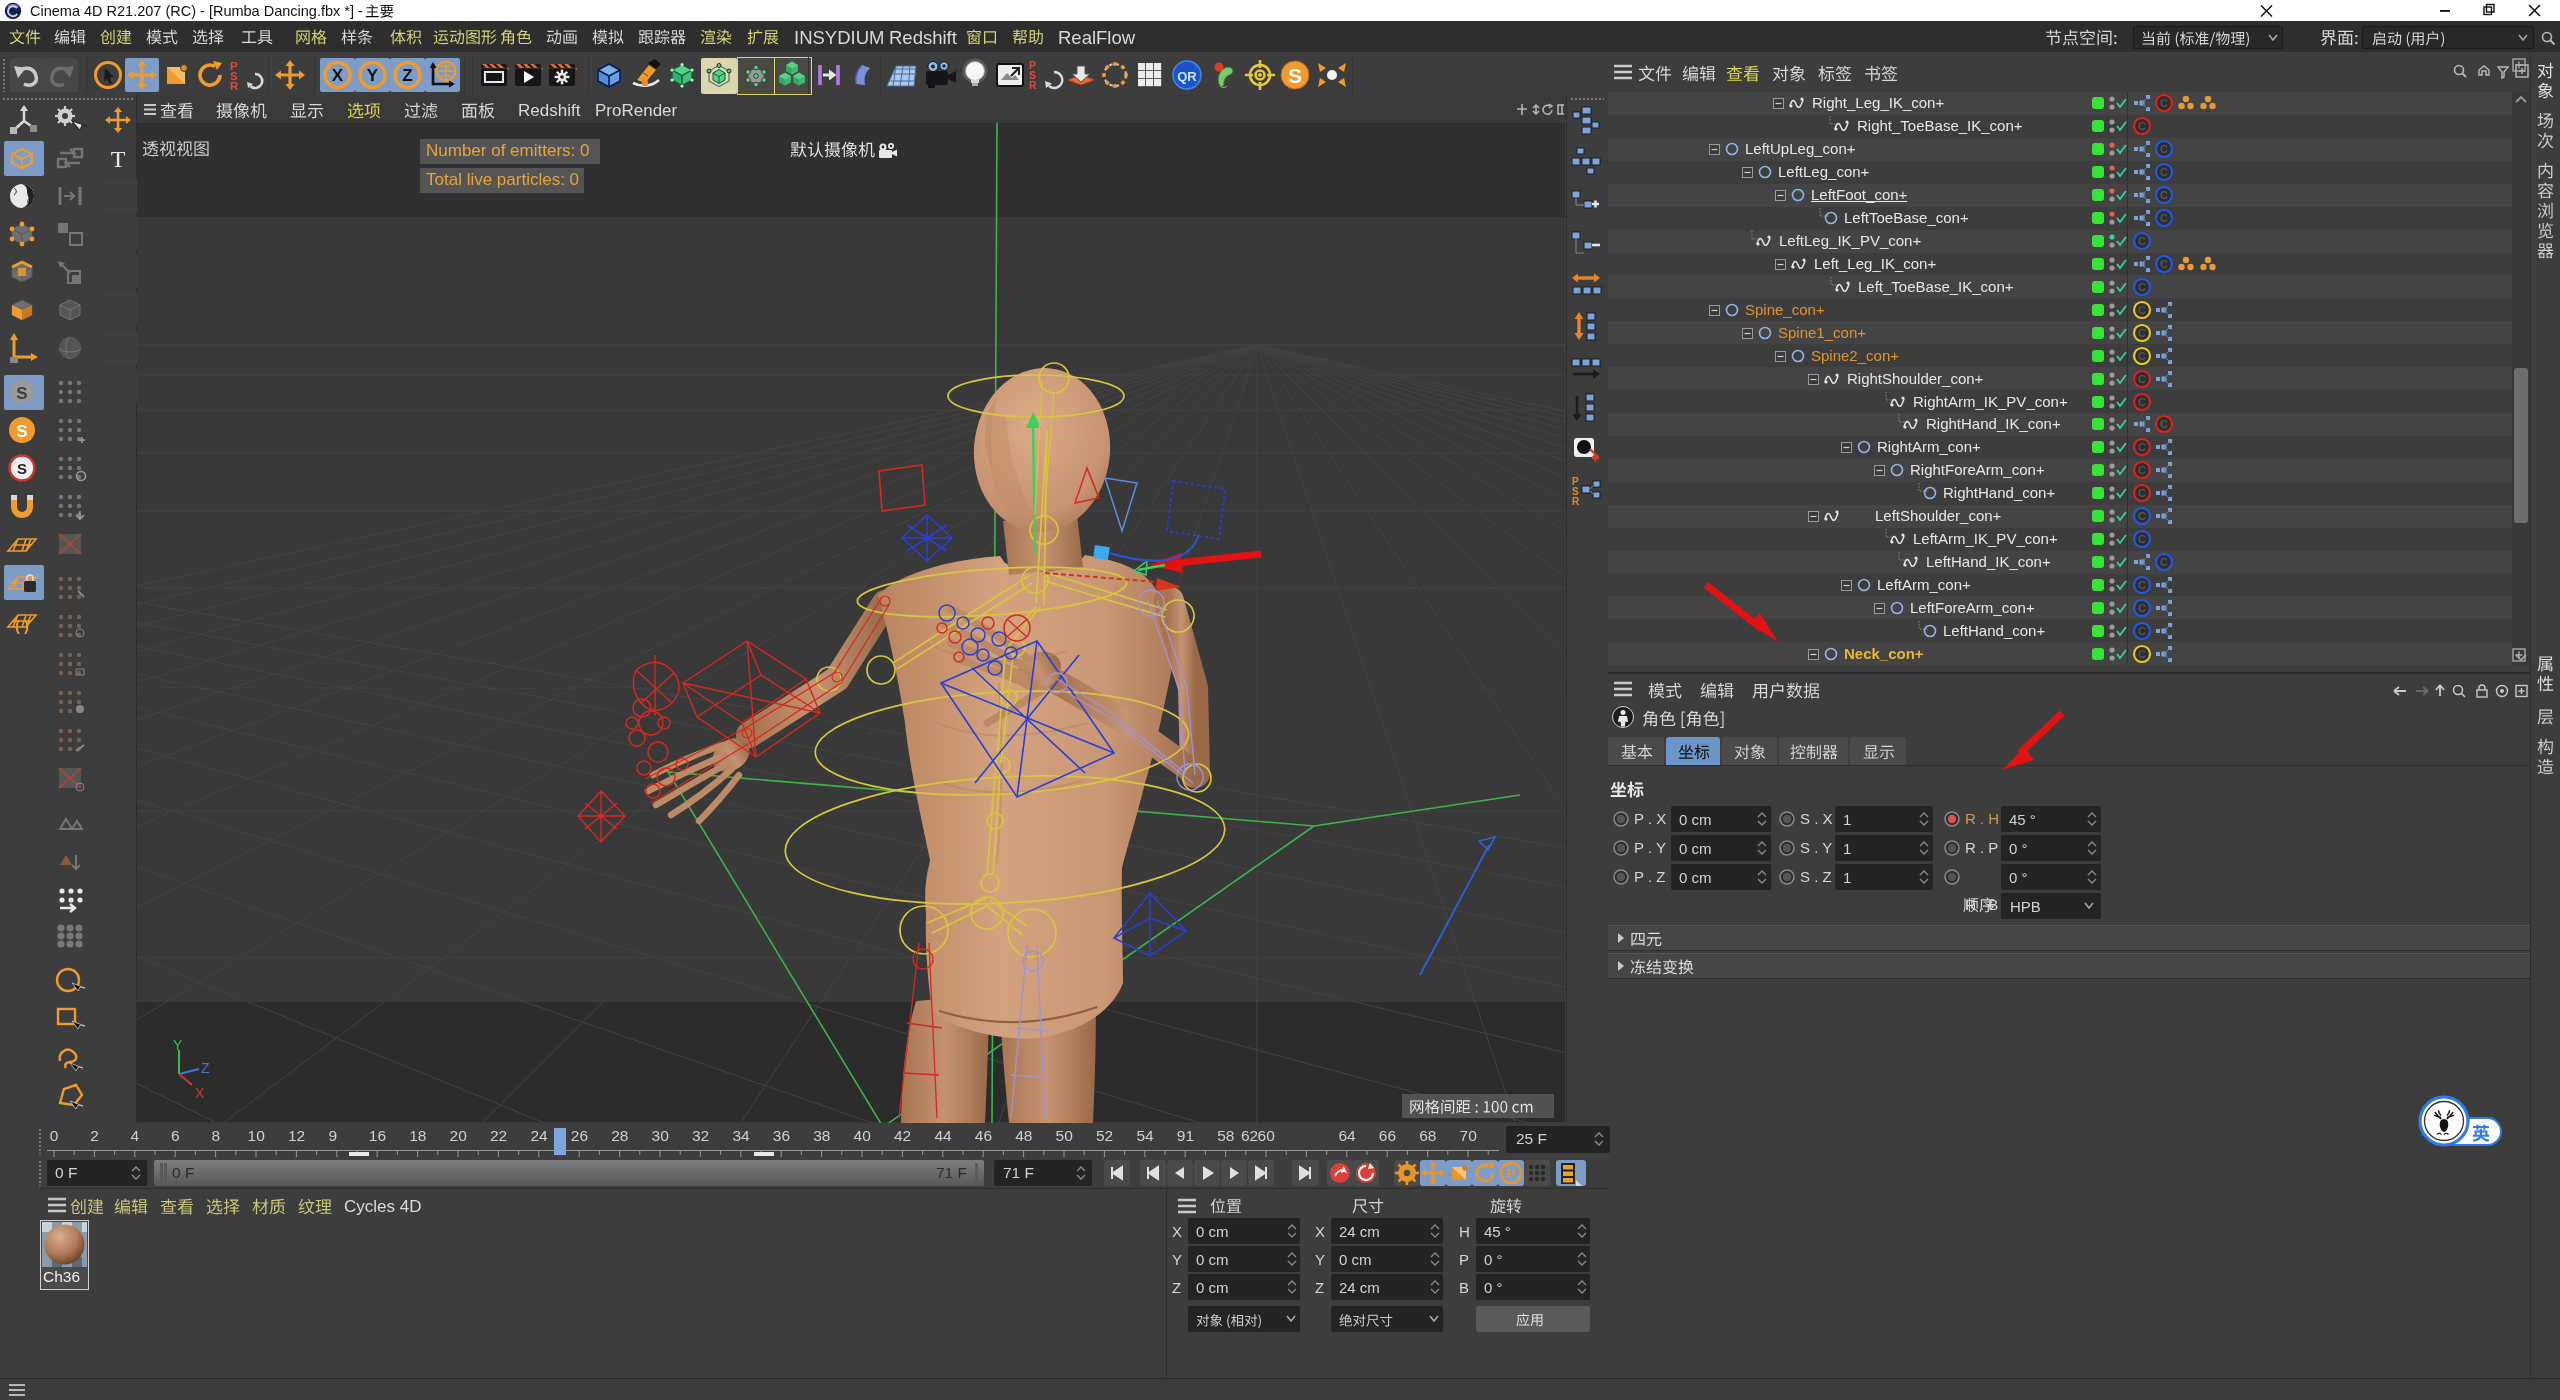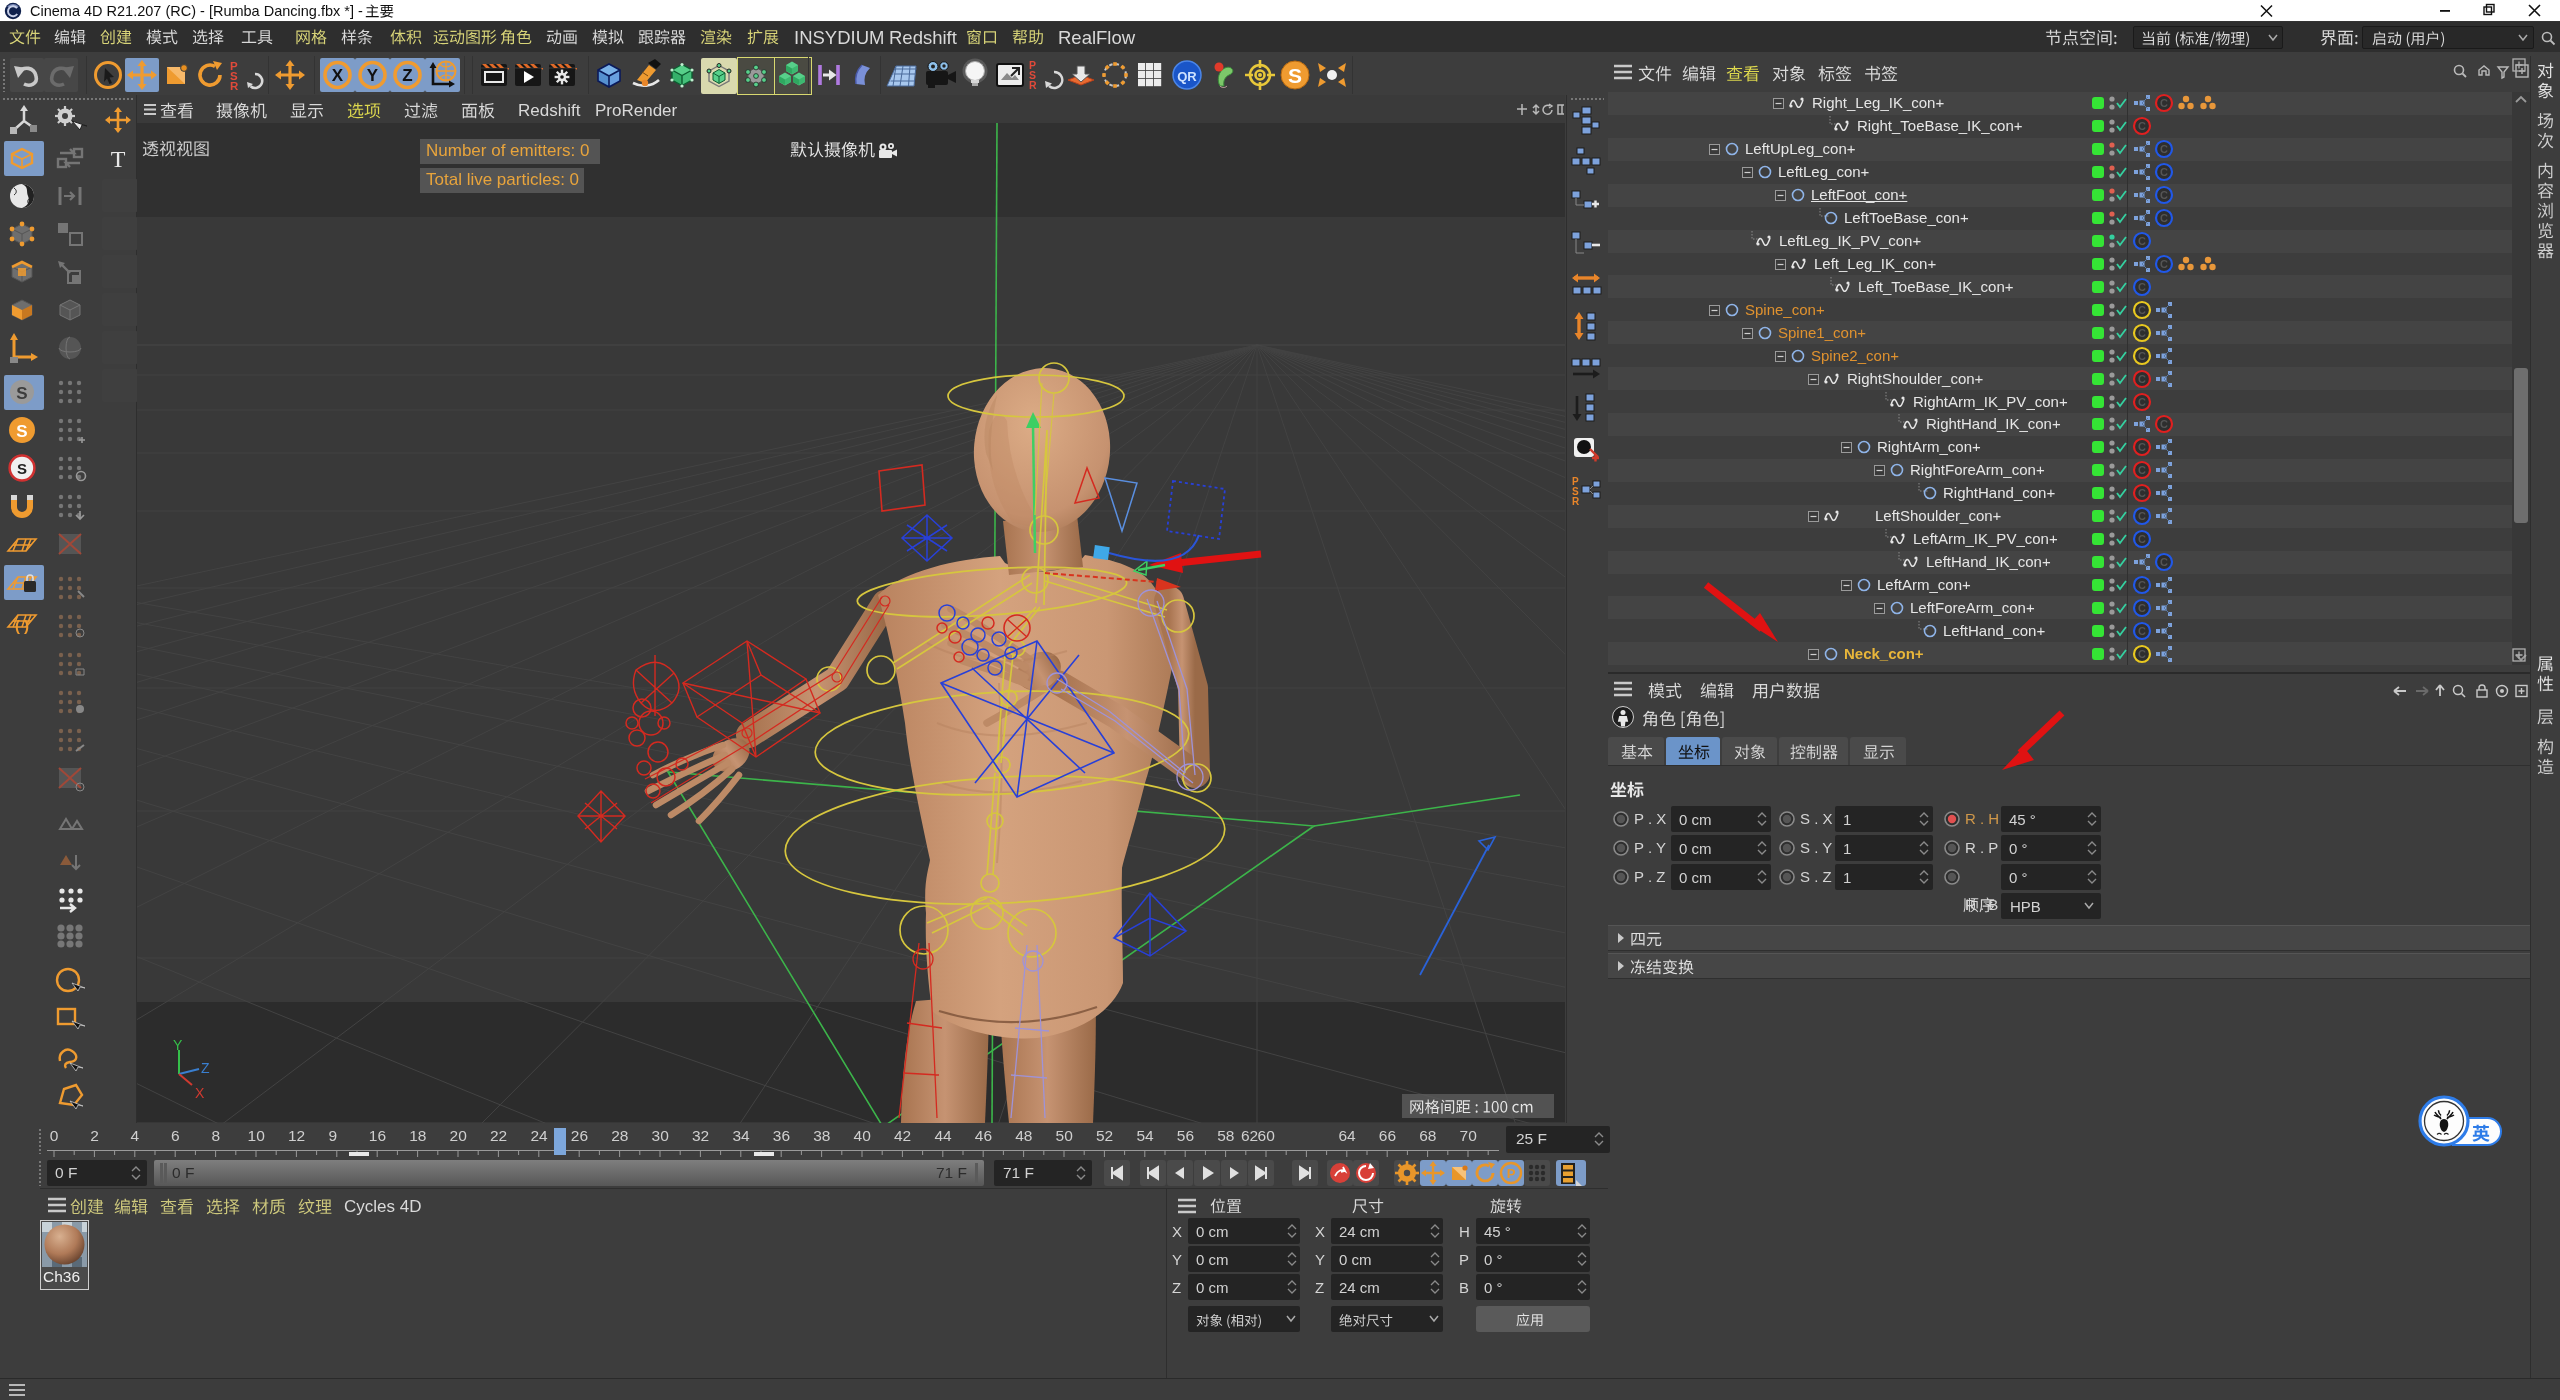--- a/index.html
+++ b/index.html
@@ -2305,21 +2305,21 @@
 <div style="position:absolute;left:772.8px;top:1127px;font:normal 15.5px 'Liberation Sans',sans-serif;color:#cfcfcf;white-space:pre;">36</div>
 <div style="position:absolute;left:813.2px;top:1127px;font:normal 15.5px 'Liberation Sans',sans-serif;color:#cfcfcf;white-space:pre;">38</div>
 <div style="position:absolute;left:853.6px;top:1127px;font:normal 15.5px 'Liberation Sans',sans-serif;color:#cfcfcf;white-space:pre;">40</div>
 <div style="position:absolute;left:894.0px;top:1127px;font:normal 15.5px 'Liberation Sans',sans-serif;color:#cfcfcf;white-space:pre;">42</div>
 <div style="position:absolute;left:934.4px;top:1127px;font:normal 15.5px 'Liberation Sans',sans-serif;color:#cfcfcf;white-space:pre;">44</div>
 <div style="position:absolute;left:974.8px;top:1127px;font:normal 15.5px 'Liberation Sans',sans-serif;color:#cfcfcf;white-space:pre;">46</div>
 <div style="position:absolute;left:1015.1999999999999px;top:1127px;font:normal 15.5px 'Liberation Sans',sans-serif;color:#cfcfcf;white-space:pre;">48</div>
 <div style="position:absolute;left:1055.6px;top:1127px;font:normal 15.5px 'Liberation Sans',sans-serif;color:#cfcfcf;white-space:pre;">50</div>
 <div style="position:absolute;left:1095.9999999999998px;top:1127px;font:normal 15.5px 'Liberation Sans',sans-serif;color:#cfcfcf;white-space:pre;">52</div>
 <div style="position:absolute;left:1136.3999999999999px;top:1127px;font:normal 15.5px 'Liberation Sans',sans-serif;color:#cfcfcf;white-space:pre;">54</div>
-<div style="position:absolute;left:1176.8px;top:1127px;font:normal 15.5px 'Liberation Sans',sans-serif;color:#cfcfcf;white-space:pre;">56</div>
+<div style="position:absolute;left:1176.8px;top:1127px;font:normal 15.5px 'Liberation Sans',sans-serif;color:#cfcfcf;white-space:pre;">91</div>
 <div style="position:absolute;left:1217.1999999999998px;top:1127px;font:normal 15.5px 'Liberation Sans',sans-serif;color:#cfcfcf;white-space:pre;">58</div>
 <div style="position:absolute;left:1257.6px;top:1127px;font:normal 15.5px 'Liberation Sans',sans-serif;color:#cfcfcf;white-space:pre;">60</div>
 <div style="position:absolute;left:1241px;top:1127px;font:normal 15.5px 'Liberation Sans',sans-serif;color:#cfcfcf;white-space:pre;">62</div>
 <div style="position:absolute;left:1338.3999999999999px;top:1127px;font:normal 15.5px 'Liberation Sans',sans-serif;color:#cfcfcf;white-space:pre;">64</div>
 <div style="position:absolute;left:1378.8px;top:1127px;font:normal 15.5px 'Liberation Sans',sans-serif;color:#cfcfcf;white-space:pre;">66</div>
 <div style="position:absolute;left:1419.1999999999998px;top:1127px;font:normal 15.5px 'Liberation Sans',sans-serif;color:#cfcfcf;white-space:pre;">68</div>
 <div style="position:absolute;left:1459.6px;top:1127px;font:normal 15.5px 'Liberation Sans',sans-serif;color:#cfcfcf;white-space:pre;">70</div>
 <div style="position:absolute;left:554px;top:1128px;width:12px;height:27px;background:#7da7dc;"></div>
 <div style="position:absolute;left:349px;top:1152px;width:20px;height:4px;background:#e8e8e8;"></div>
 <div style="position:absolute;left:754px;top:1152px;width:20px;height:4px;background:#e8e8e8;"></div>

